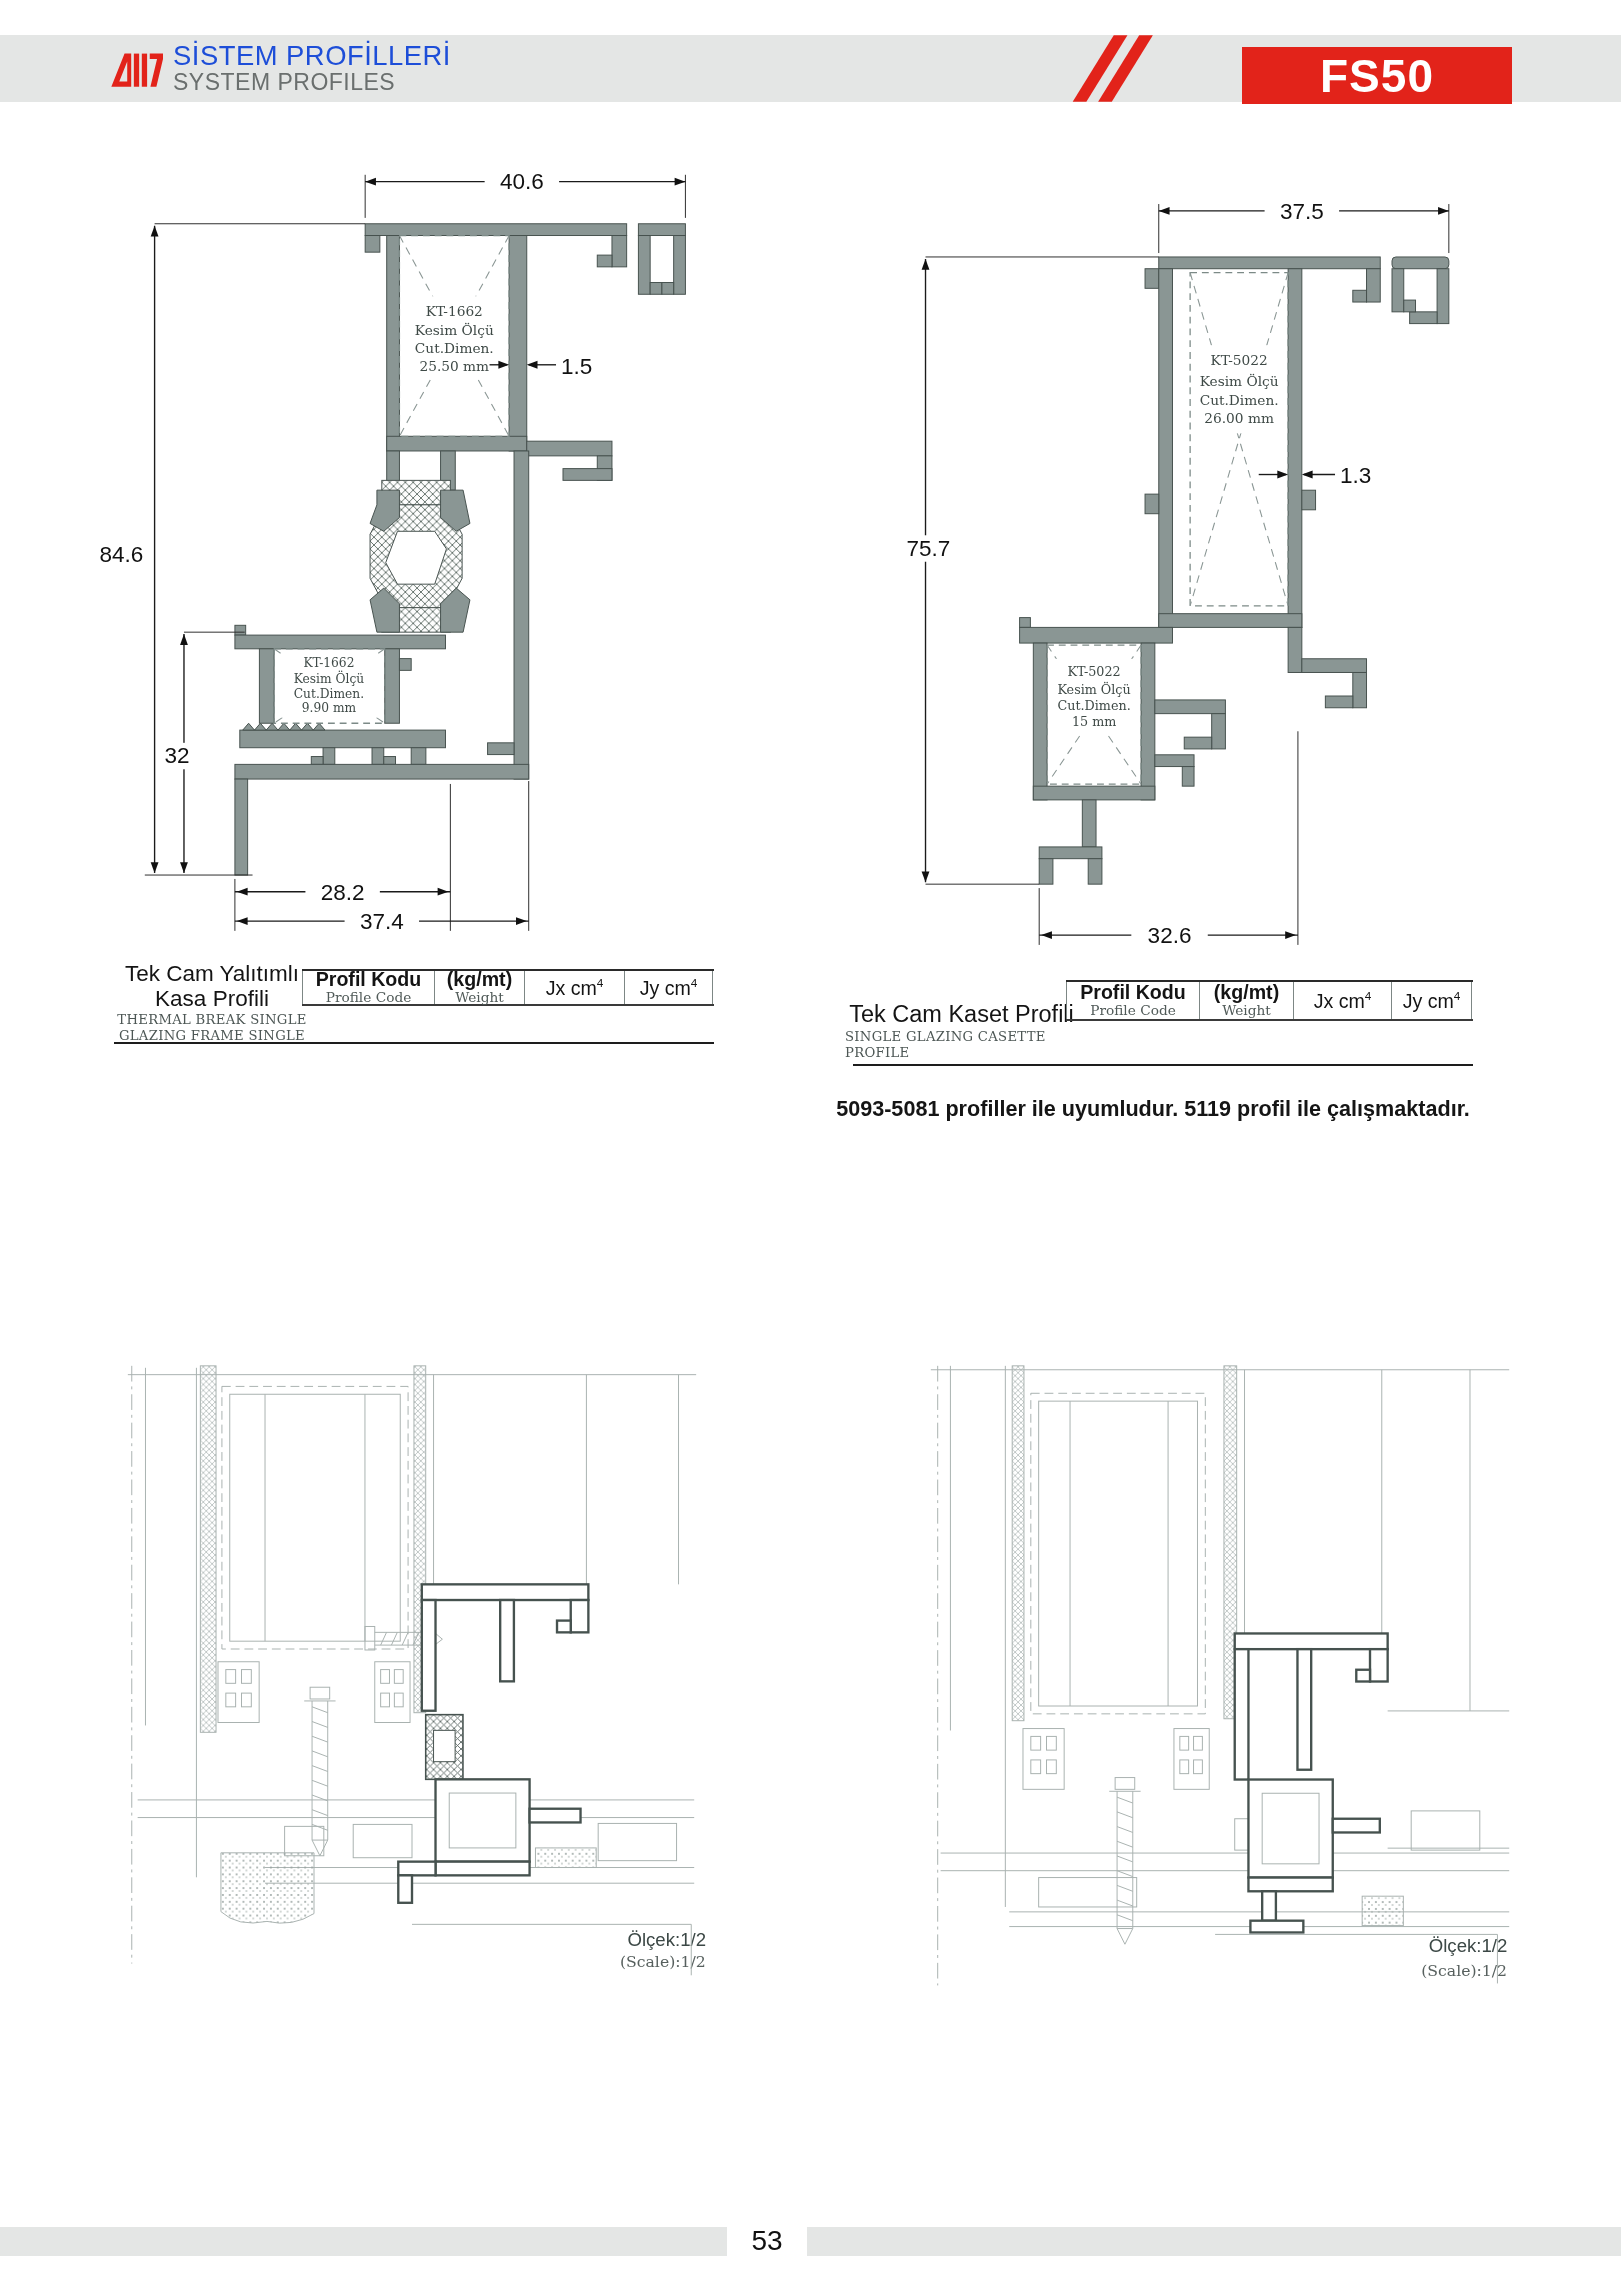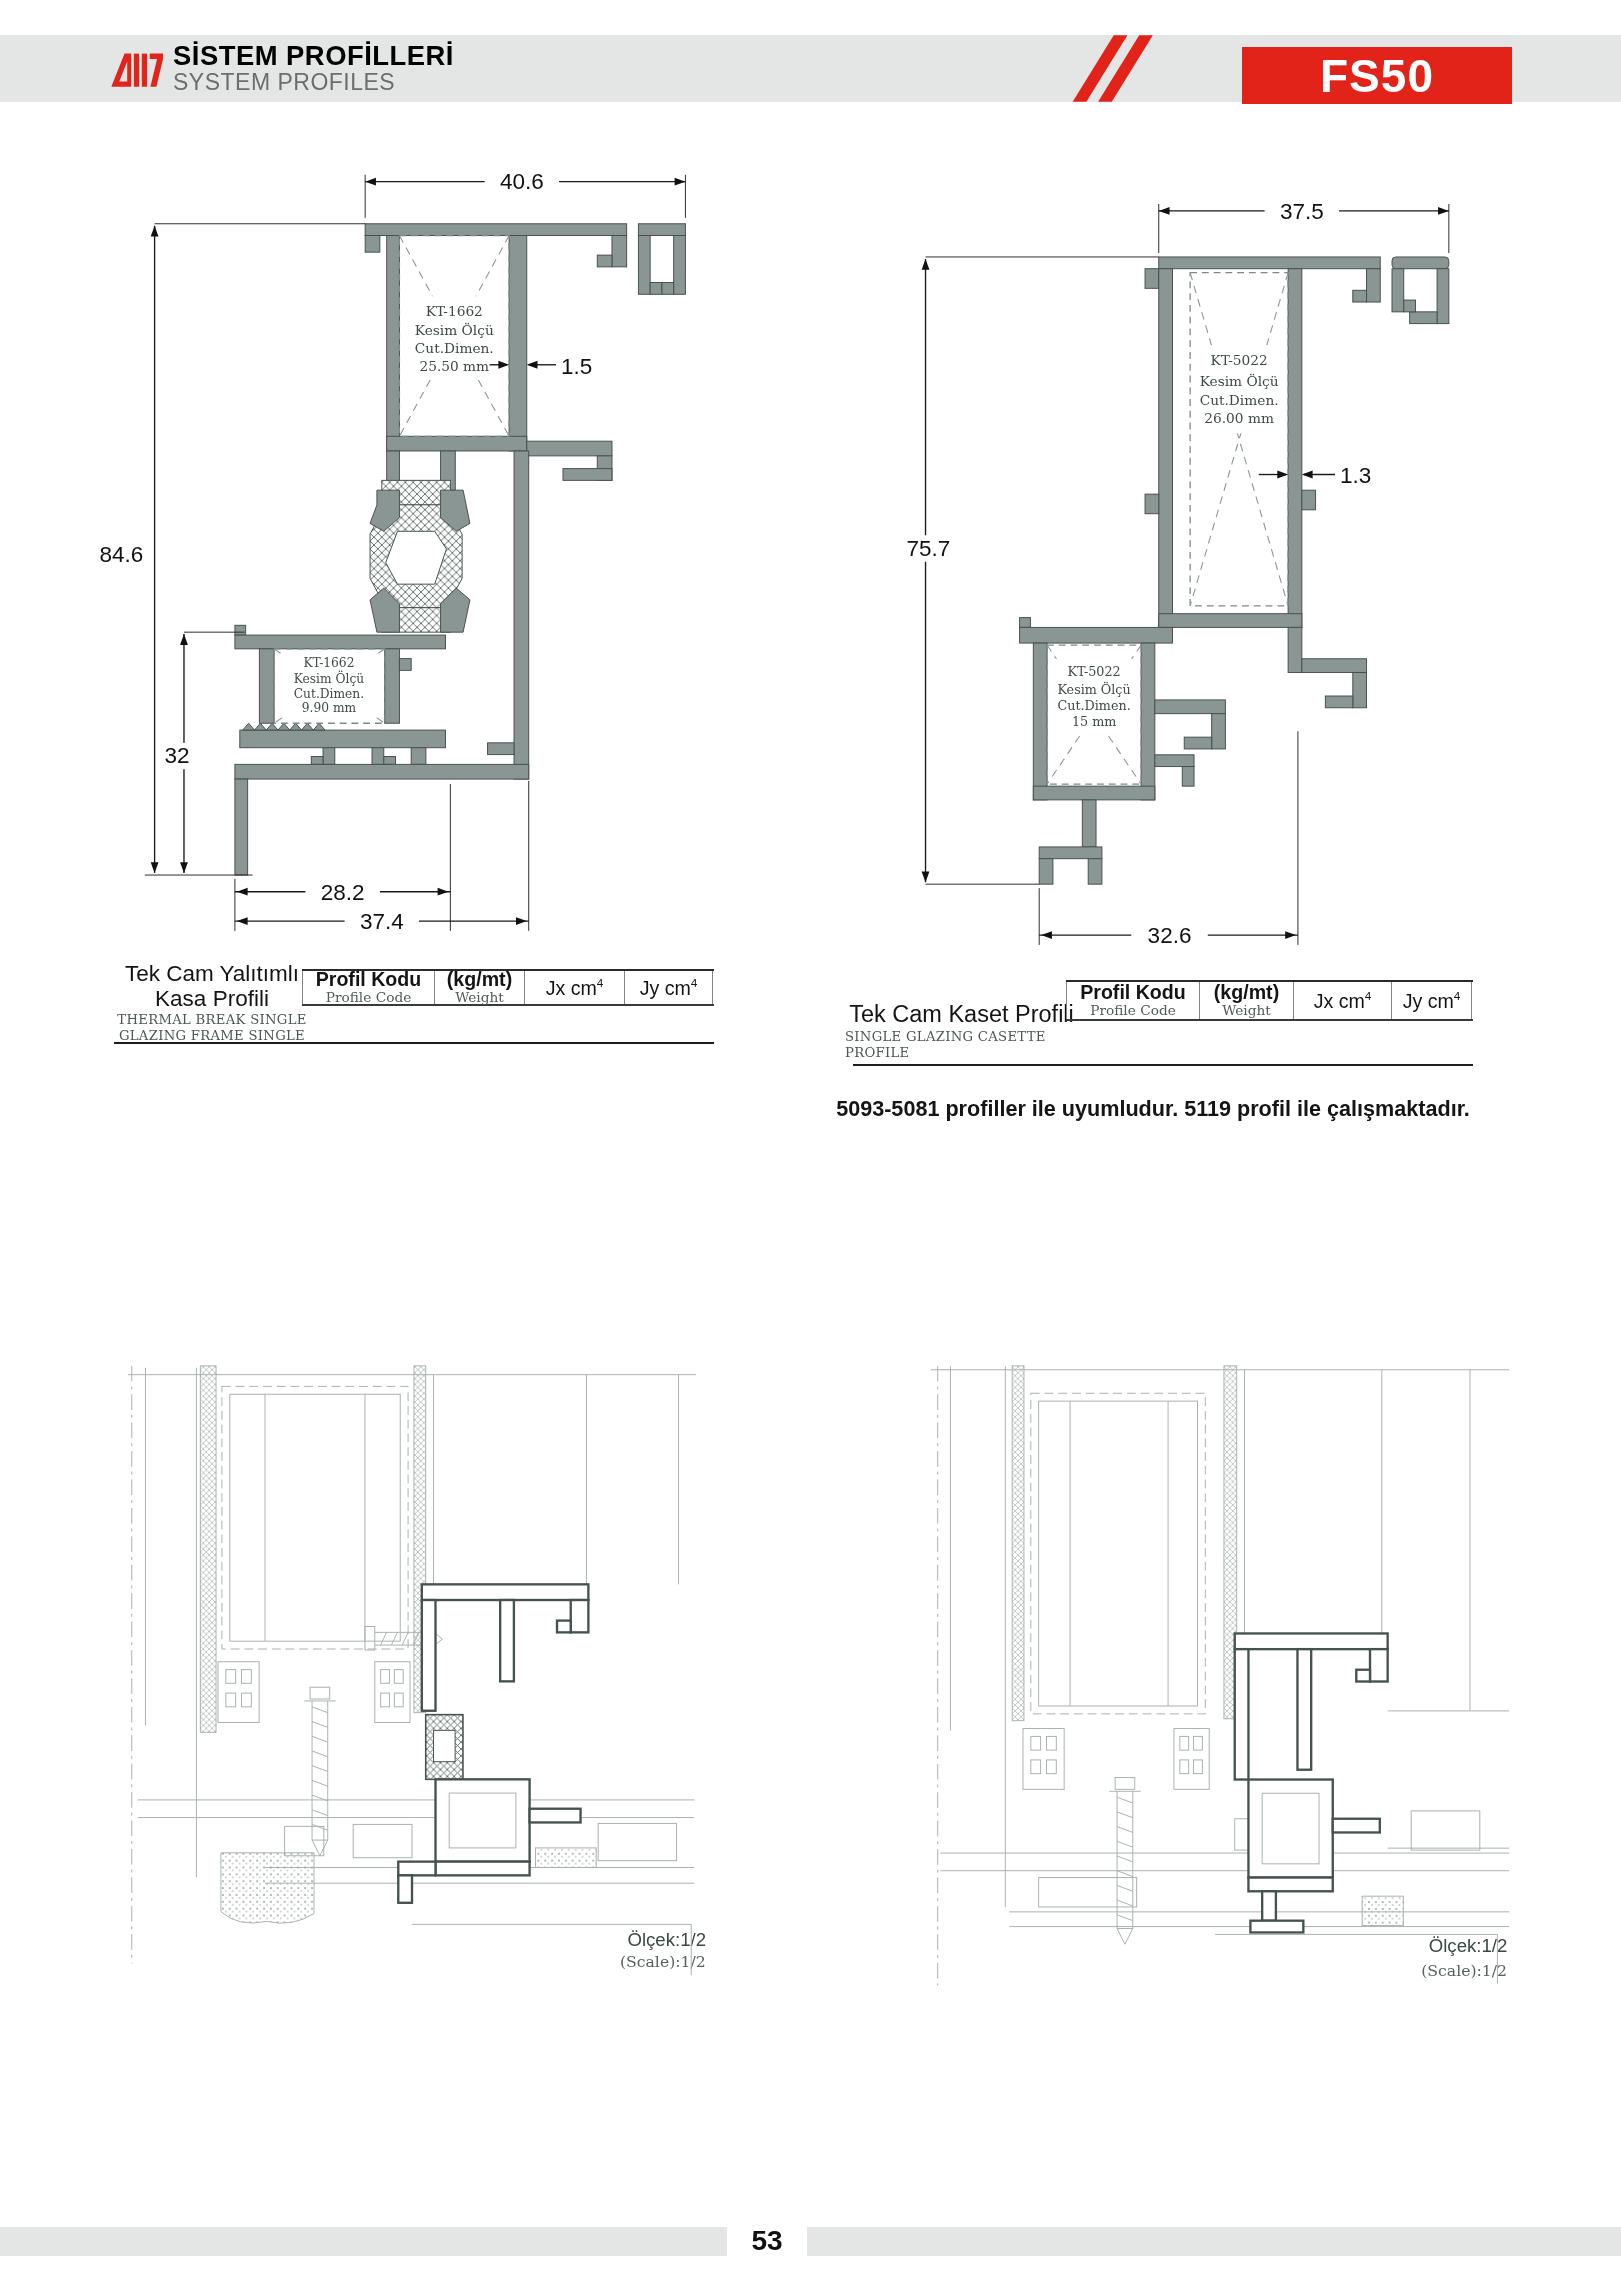--- a/index.html
+++ b/index.html
@@ -1,26 +1,26 @@
 <!DOCTYPE html>
 <html><head>
 <meta charset="utf-8">
 <style>
   html,body{margin:0;padding:0;background:#888;}
   .page{position:relative;width:1621px;height:2293px;background:#fff;overflow:hidden;
         font-family:"Liberation Sans",sans-serif;color:#111;}
   .abs{position:absolute;}
   
   .band{position:absolute;left:0;width:1621px;background:#e4e6e5;}
-  .brand-title{font-size:27.4px;font-weight:bold;color:#000000;letter-spacing:0.5px;line-height:29px;}
+  .brand-title{font-size:27.4px;font-weight:normal;color:#1d4ed8;letter-spacing:0.5px;line-height:29px;}
   .brand-sub{font-size:23px;color:#6a6f6e;letter-spacing:0.5px;line-height:25.5px;}
   .model-box{position:absolute;background:#e2231a;color:#fff;display:flex;align-items:center;justify-content:center;
              font-size:46px;font-weight:bold;letter-spacing:1px;}
   .page-num-gap{position:absolute;background:#fff;display:flex;align-items:center;justify-content:center;
-                font-size:28px;font-weight:bold;color:#111;}
+                font-size:28px;font-weight:normal;color:#111;}
   
   .table-wrap{position:absolute;}
   .t-title{position:absolute;left:0;top:0;height:100%;display:flex;flex-direction:column;align-items:center;justify-content:center;margin-left:12px;}
   .t-tr{font-size:22.5px;color:#141414;line-height:25.5px;}
   .t-tr2{font-size:23.5px;color:#141414;line-height:27.4px;}
   .t-en{font-family:"DejaVu Serif",serif;font-size:13.2px;color:#4d5755;line-height:15.7px;letter-spacing:0.3px;}
   .t-grid{position:absolute;border-top:2px solid #2a2a2a;}
   .t-hrow{display:flex;border-bottom:2px solid #3a3a3a;}
   .t-drow{display:flex;}
   .t-cell{display:flex;flex-direction:column;align-items:center;justify-content:center;border-left:1px solid #7d8785;box-sizing:border-box;}

